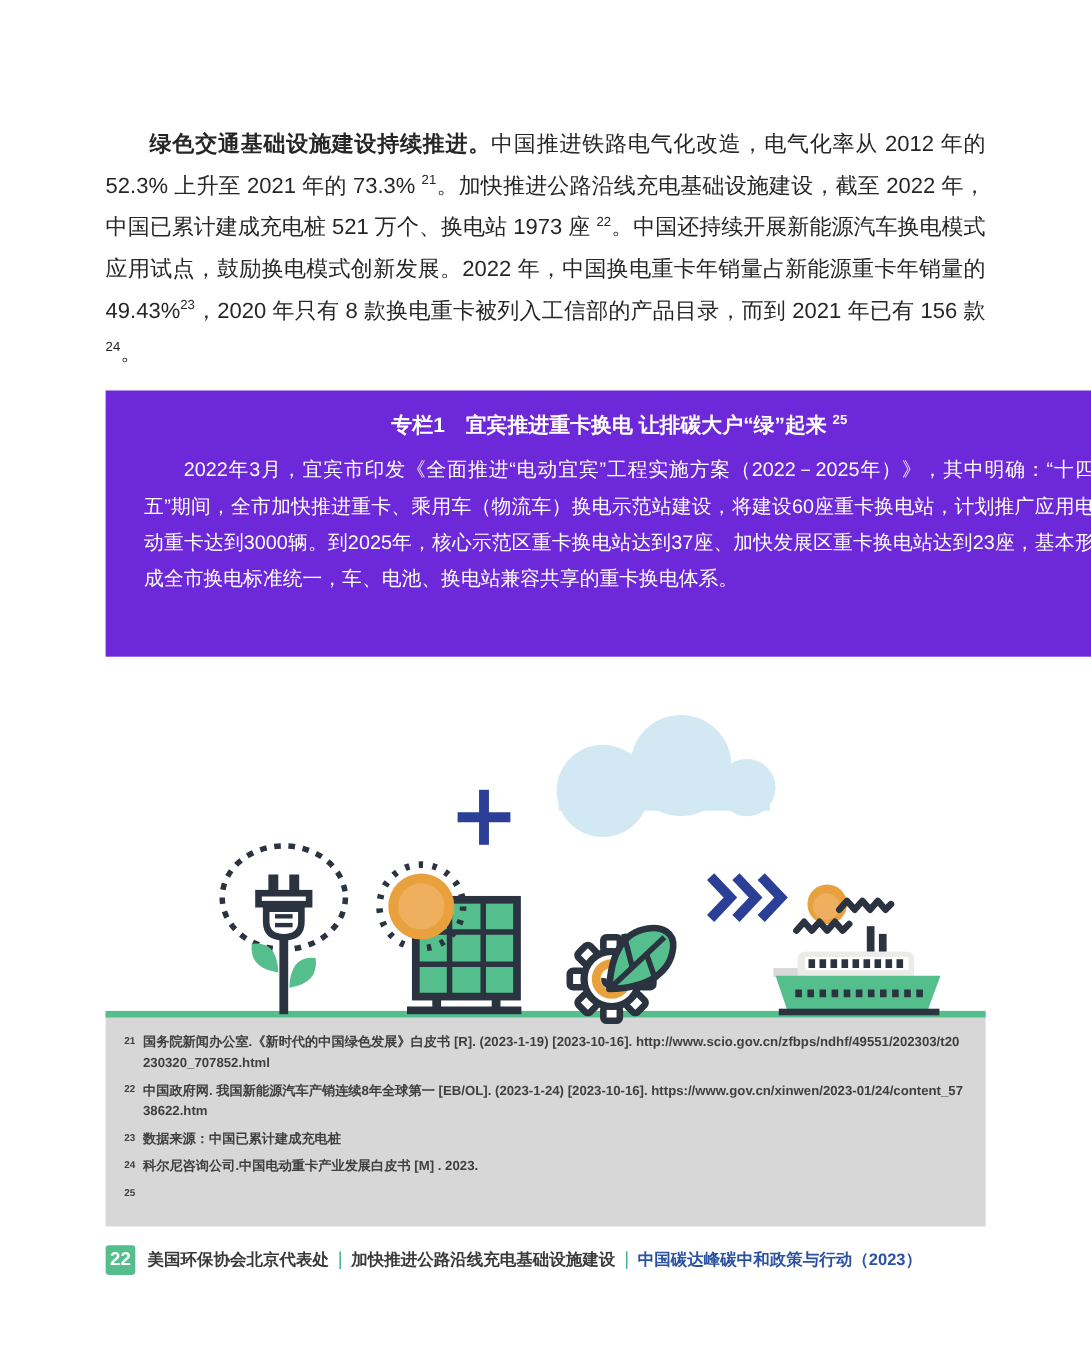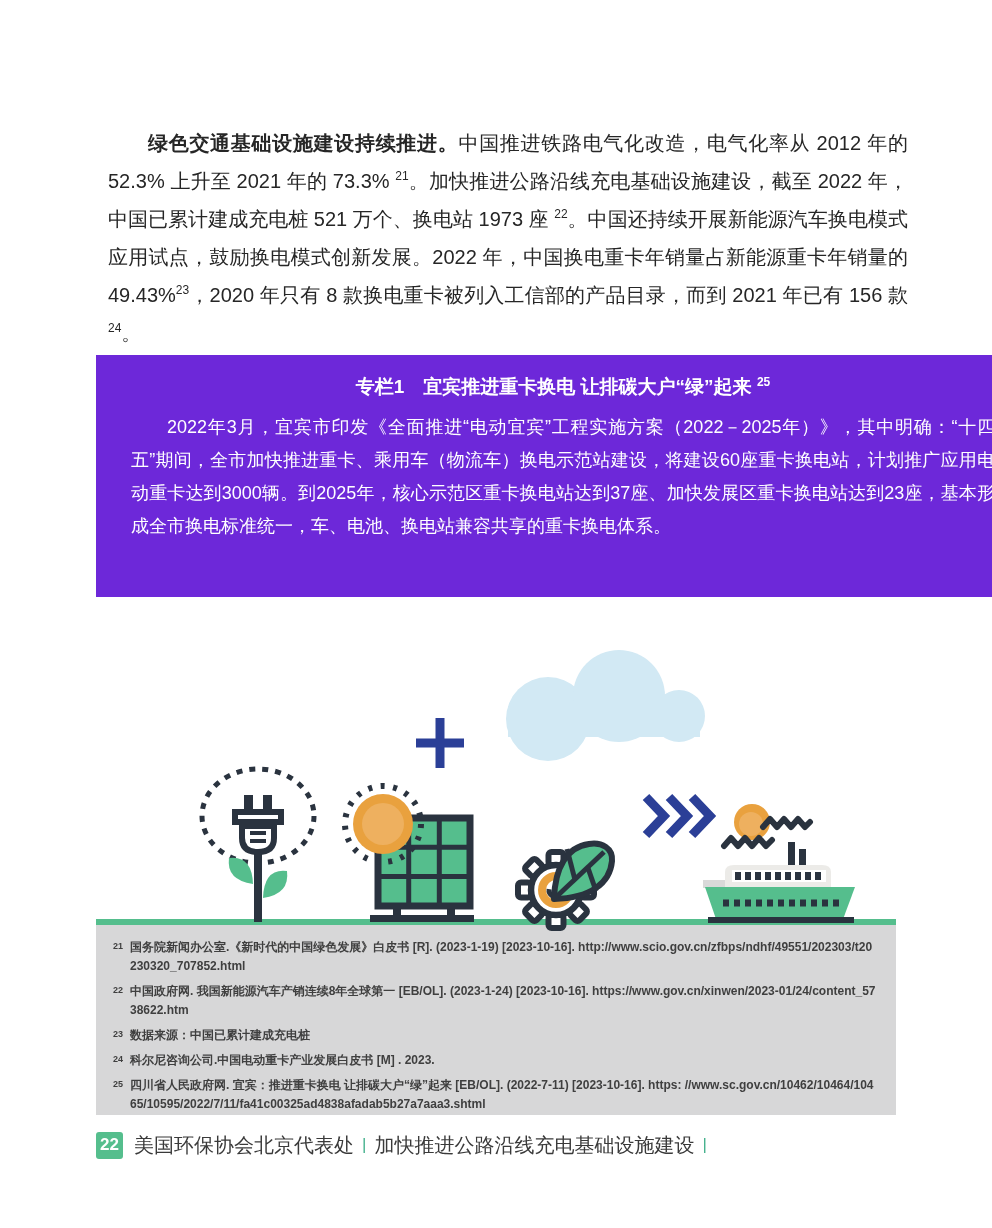--- a/index.html
+++ b/index.html
@@ -2,21 +2,21 @@
 <html><head>
 <meta charset="utf-8">
 <style>
   html,body{margin:0;padding:0;background:#ffffff;}
   .page{
     position:relative;width:992px;height:1228px;background:#ffffff;overflow:hidden;
     font-family:"Liberation Sans","DejaVu Sans",sans-serif;color:#262626;
   }
   
   .intro{
-    position:absolute;top:112px;left:96px;width:800px;margin:12px;
+    position:absolute;top:112px;left:96px;width:800px;margin:0;
     font-size:20px;line-height:38px;text-align:justify;text-indent:2em;color:#262626;
   }
   .intro .lead{font-weight:800;}
   .intro sup,.callout sup{font-size:12px;line-height:0;vertical-align:super;}
   
   .callout{
     position:absolute;top:355px;left:96px;width:950px;height:242px;box-sizing:border-box;
     background:#6d28d9;color:#ffffff;padding:17px 40px 0 24px;
   }
   .callout-title{margin:2px 0 11px 0;text-align:center;font-size:19px;font-weight:700;}
@@ -36,21 +36,21 @@
   .fn sup{position:absolute;left:3px;top:-1px;font-size:9px;font-weight:700;}
   
   .footer{
     position:absolute;top:1131px;left:96px;width:830px;height:28px;
     display:flex;align-items:center;white-space:nowrap;
   }
   .page-badge{
     width:27px;height:27px;margin-right:11px;border-radius:3px;background:#55be8d;
     color:#ffffff;font-size:17px;font-weight:700;display:flex;align-items:center;justify-content:center;flex:0 0 auto;
   }
-  .org{font-size:20px;font-weight:400;color:#3a3a3a;}
+  .org{font-size:15px;font-weight:700;color:#3a3a3a;}
   .org-blue{color:#2b51a2;}
   .sep{color:#45b18d;font-size:17px;font-weight:400;margin:0 8px;}
 </style>
 </head>
 <body>
 
 <div class="page">
 
   <p class="intro"><span class="lead">绿色交通基础设施建设持续推进。</span><span>中国推进铁路电气化改造，电气化率从 2012 年的 52.3% 上升至 2021 年的 73.3% </span><sup>21</sup><span>。加快推进公路沿线充电基础设施建设，截至 2022 年，中国已累计建成充电桩 521 万个、换电站 1973 座 </span><sup>22</sup><span>。中国还持续开展新能源汽车换电模式应用试点，鼓励换电模式创新发展。2022 年，中国换电重卡年销量占新能源重卡年销量的 49.43%</span><sup>23</sup><span>，2020 年只有 8 款换电重卡被列入工信部的产品目录，而到 2021 年已有 156 款 </span><sup>24</sup><span>。</span></p>
 
@@ -162,24 +162,25 @@
       <line x1="627" y1="303" x2="744" y2="303" stroke="#2a333f" stroke-width="7" stroke-dasharray="6 5"></line>
       <rect x="612" y="317" width="146" height="6" fill="#2a333f"></rect>
     </g>
   </svg>
 
   <section class="footnotes">
     <div class="fn"><sup>21</sup><span>国务院新闻办公室.《新时代的中国绿色发展》白皮书 [R]. (2023-1-19) [2023-10-16]. http://www.scio.gov.cn/zfbps/ndhf/49551/202303/t20230320_707852.html</span></div>
     <div class="fn"><sup>22</sup><span>中国政府网. 我国新能源汽车产销连续8年全球第一 [EB/OL]. (2023-1-24) [2023-10-16]. https://www.gov.cn/xinwen/2023-01/24/content_5738622.htm</span></div>
     <div class="fn"><sup>23</sup><span>数据来源：中国已累计建成充电桩</span></div>
     <div class="fn"><sup>24</sup><span>科尔尼咨询公司.中国电动重卡产业发展白皮书 [M] . 2023.</span></div>
-    <div class="fn"><sup>25</sup><span>四川省人民政府网. 宜宾：推进重卡换电 让排碳大户“绿”起来 [EB/OL]. (2022-7-11) [2023-10-16]. https: //www.sc.gov.cn/10462/10464/10465/10595/2022/7/11/fa41c00325ad4838afadab5b27a7aaa3.shtml</span></div>
+    <div class="fn"><sup>25</sup></div>
   </section>
 
   <footer class="footer">
     <span class="page-badge">22</span>
     <span class="org">美国环保协会北京代表处</span>
     <span class="sep">|</span>
     <span class="org">加快推进公路沿线充电基础设施建设</span>
     <span class="sep">|</span>
+    <span class="org org-blue">中国碳达峰碳中和政策与行动（2023）</span>
   </footer>
 
 </div>
 
 </body></html>

